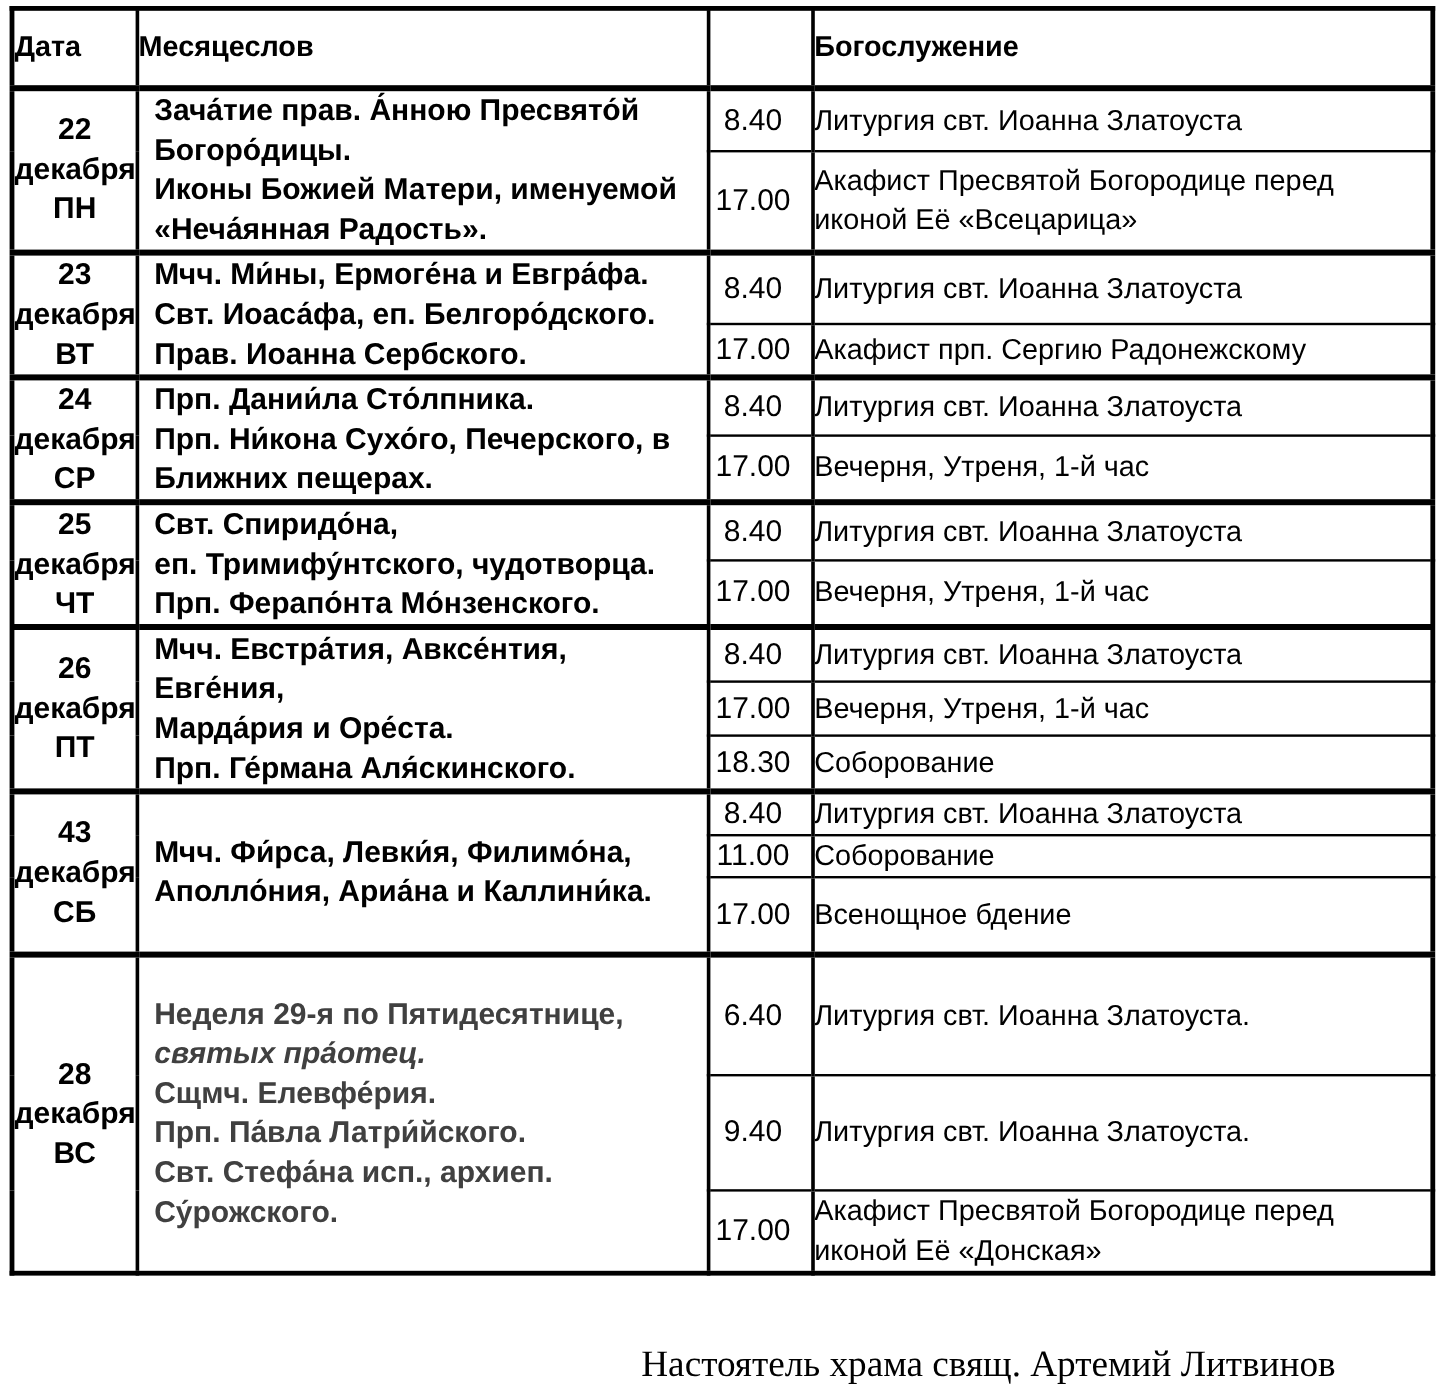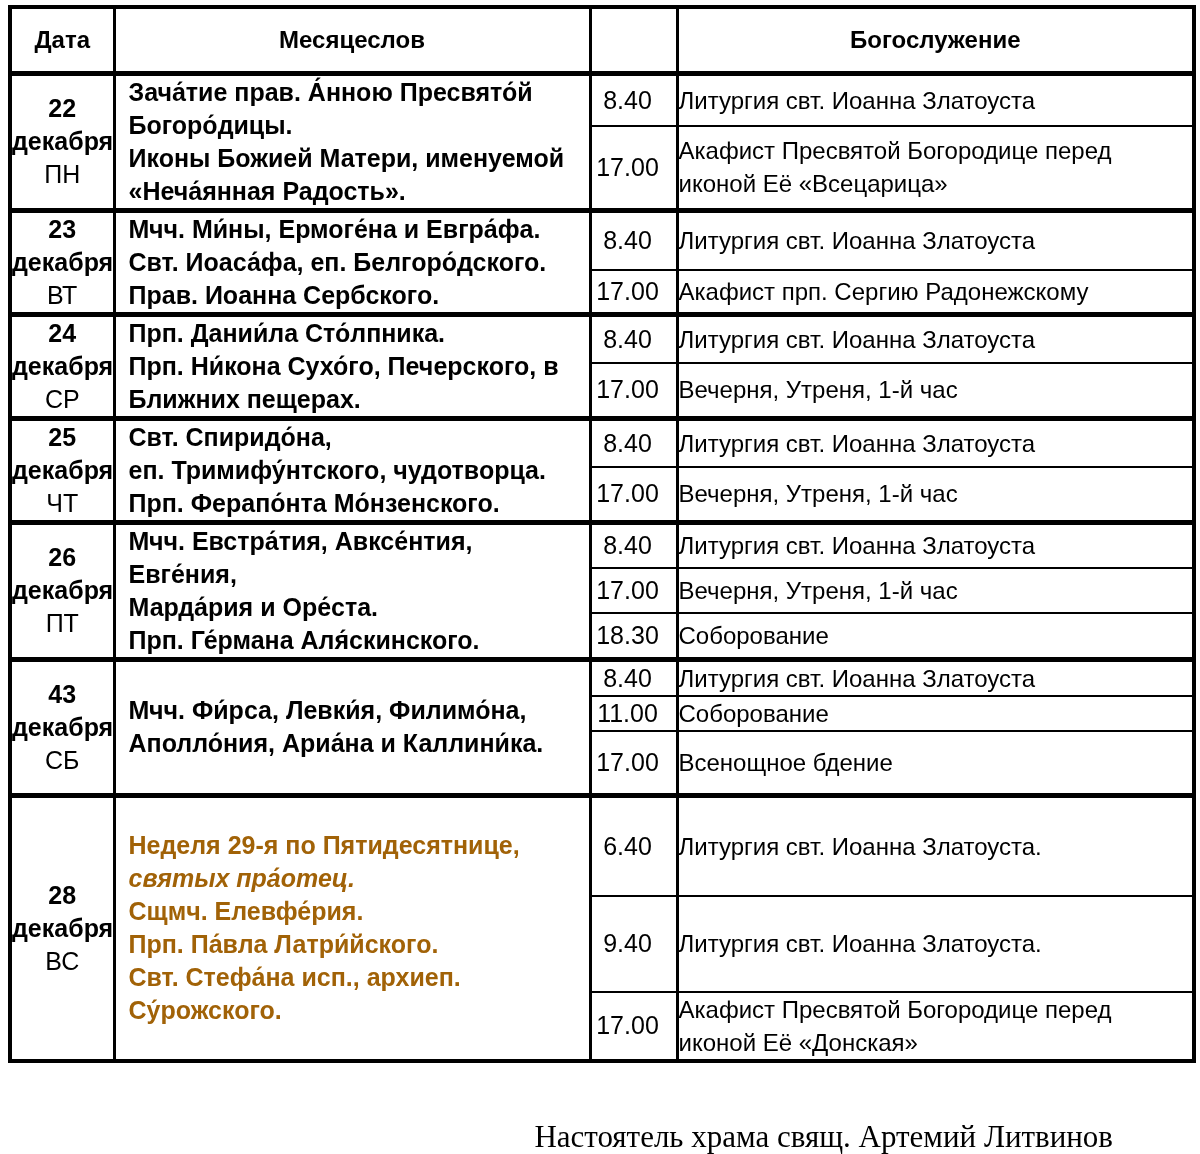--- a/index.html
+++ b/index.html
@@ -33,52 +33,52 @@
     border-bottom-width: 2px;
     vertical-align: middle;
     box-sizing: border-box;
     padding: 0;
     overflow: hidden;
   }
   thead th {
     border-bottom: 5px solid #000;
     font-size: 24px;
     font-weight: bold;
-    text-align: center;
+    text-align: left;
   }
   tr.day-first > td { border-top: 5px solid #000; }
 
   td.date-cell {
     text-align: center;
     font-size: 25px;
     font-weight: bold;
     line-height: 33px;
     margin-left: 12px;
   }
-  td.date-cell .weekday { font-weight: normal; }
+  td.date-cell .weekday { font-weight: bold; }
 
   td.saints-cell {
     font-size: 25px;
     font-weight: bold;
     line-height: 33px;
     padding-left: 13px;
     padding-right: 8px;
   }
   td.time-cell {
     font-size: 25px;
     text-align: center;
     padding-right: 12px;
     white-space: nowrap;
   }
   td.svc-cell {
     font-size: 24px;
     line-height: 33px;
     padding-right: 8px;
   }
-  td.saints-red { color: #a16207; }
+  td.saints-red { color: #404040; }
   td.saints-red .line:nth-child(2) { font-style: italic; }
 
   .footer {
     width: 1200px;
     box-sizing: border-box;
     margin-top: 56px;
     padding-right: 95px;
     text-align: right;
     font-family: "Liberation Serif", serif;
     font-size: 31px;

